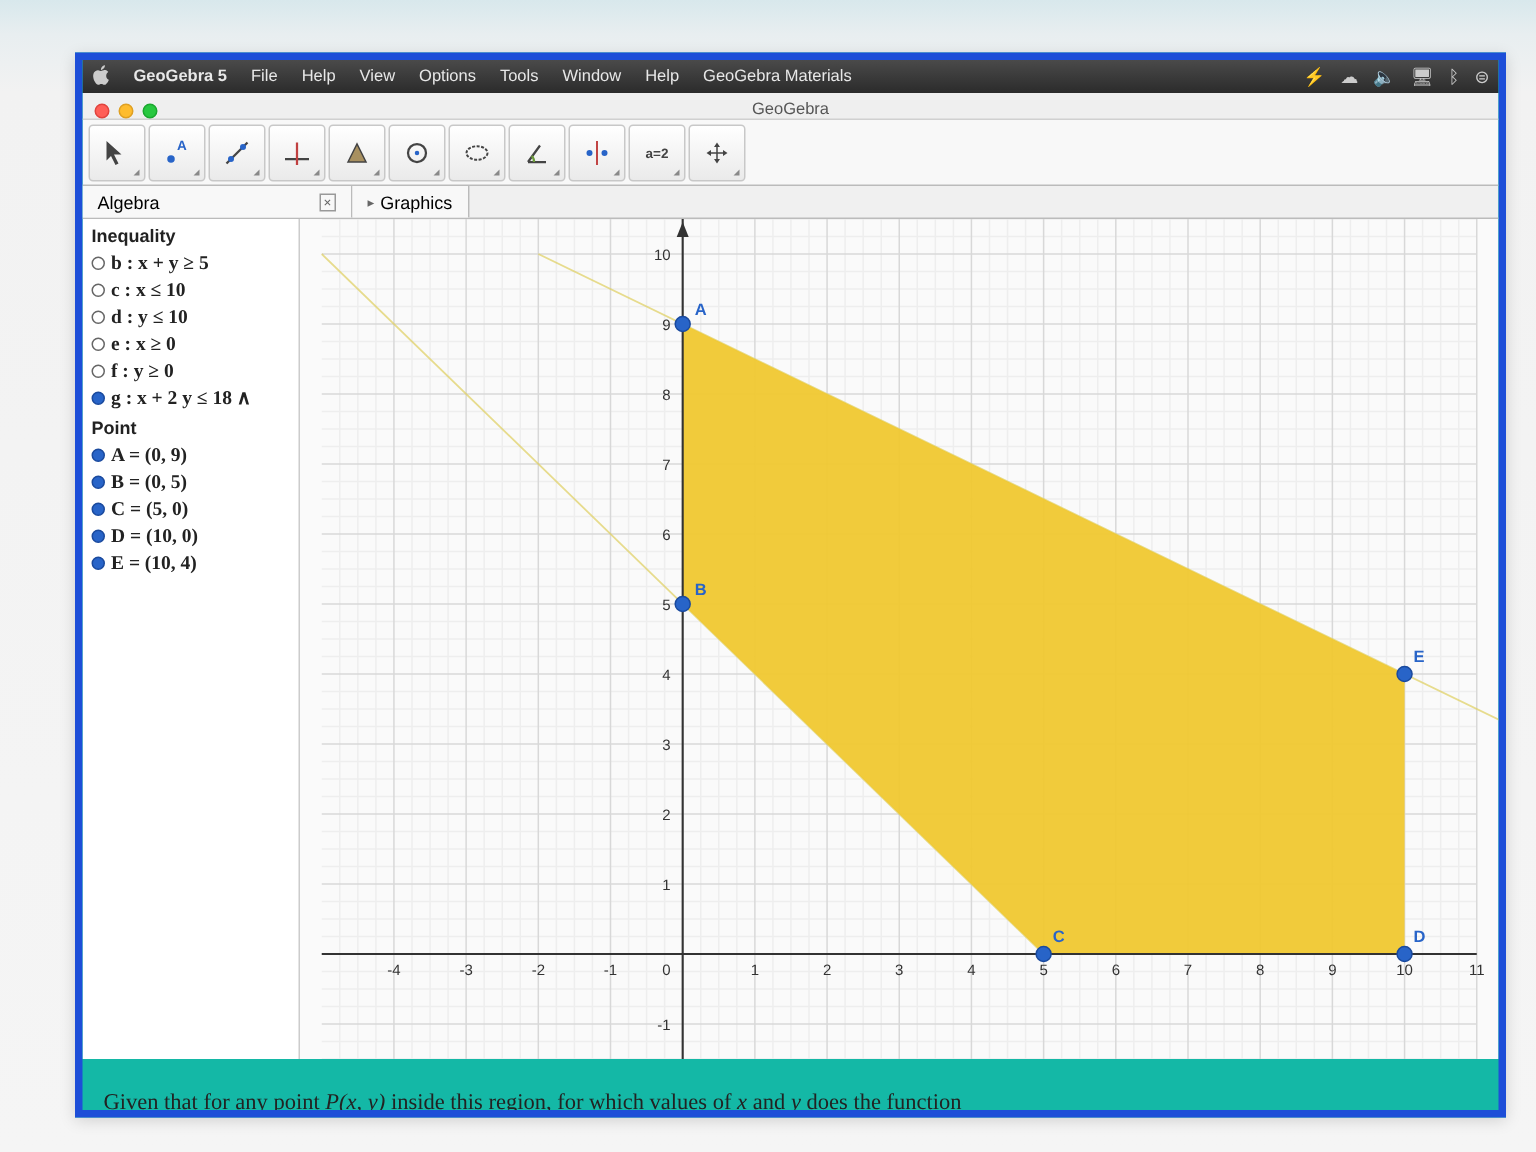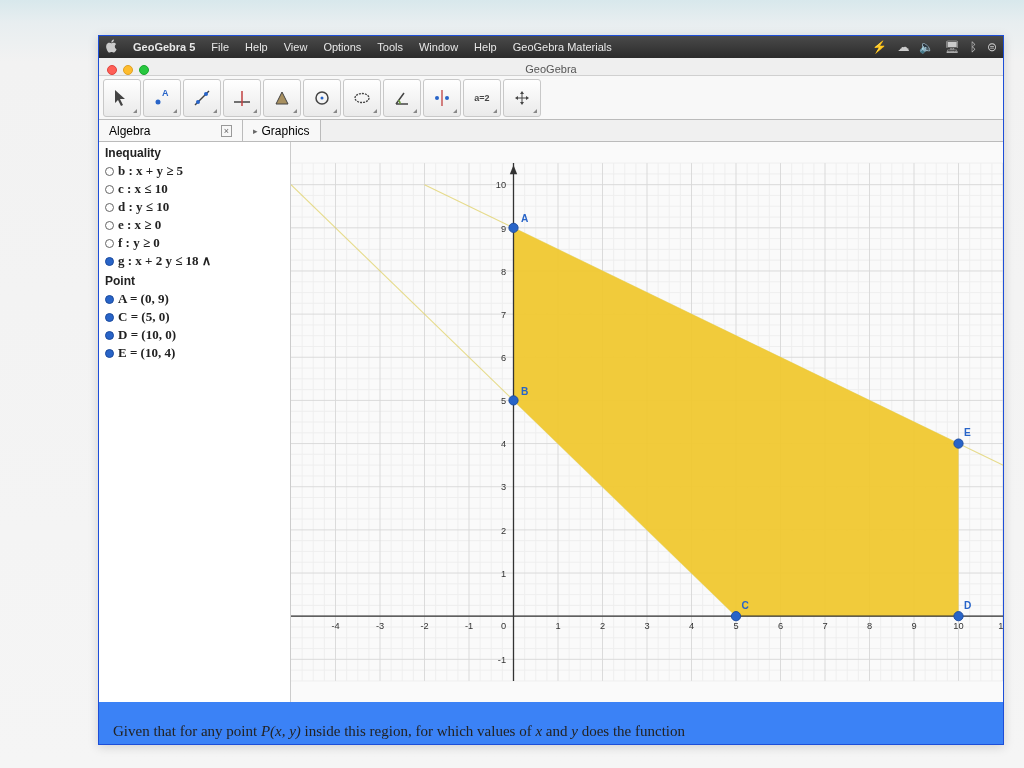--- a/index.html
+++ b/index.html
@@ -5,27 +5,26 @@
   * { box-sizing: border-box; margin: 0; padding: 0; }
   body {
     font-family: Arial, sans-serif;
     background: linear-gradient(180deg, #d8e8ec 0%, #e8eef0 3%, #f2f2f2 8%, #f5f5f5 100%);
     width: 1024px;
     height: 768px;
     overflow: hidden;
     padding: 35px 20px 15px 50px;
   }
   .outer-frame {
-    background: #3b82f6;
-    border: 1px solid #1d4ed8;
+    background: #14b8a6;
+    border: 5px solid #1d4ed8;
     box-shadow: 0 2px 10px rgba(0,0,0,0.15);
     height: 710px;
     overflow: hidden;
     position: relative;
-    margin-left: 48px;
   }
   .menu-bar {
     background: linear-gradient(180deg, #4a4a4a 0%, #2b2b2b 100%);
     color: #e8e8e8;
     height: 22px;
     display: flex;
     align-items: center;
     font-size: 11px;
     padding: 0 6px;
   }
@@ -91,21 +90,21 @@
     border-right: 1px solid #bbb;
     background: #f8f8f8;
     display: flex;
     align-items: center;
     gap: 4px;
   }
   .tab-close { font-size: 9px; border: 1px solid #999; padding: 0 2px; color: #666; cursor:pointer; }
   .tab-arrow { font-size: 9px; color: #666; }
   .content-area { display: flex; height: 560px; }
   .algebra-panel {
-    width: 192px;
+    width: 145px;
     border-right: 1px solid #ccc;
     background: #fff;
     font-size: 12px;
     overflow: hidden;
   }
   .section-header { font-weight: bold; padding: 4px 6px 2px; color: #222; }
   .alg-row { display: flex; align-items: center; padding: 1px 6px; gap: 4px; color: #222; }
   .vis-circle { width: 9px; height: 9px; border-radius: 50%; border: 1px solid #666; flex-shrink: 0; }
   .vis-filled { background: #2864c8; border-color: #1a4a9e; }
   .alg-text { font-family: "Times New Roman", serif; font-size: 13px; font-weight: bold; }
@@ -227,21 +226,21 @@
     <div class="tool-btn">
       <svg class="tb-svg" viewBox="0 0 20 20">
           <path d="M10 3 L12 6 L8 6 Z M10 17 L12 14 L8 14 Z M3 10 L6 8 L6 12 Z M17 10 L14 8 L14 12 Z" fill="#444"></path>
           <line x1="10" y1="5" x2="10" y2="15" stroke="#444"></line>
           <line x1="5" y1="10" x2="15" y2="10" stroke="#444"></line>
         </svg>
     </div>
   </div>
 
   <div class="panel-tabs">
-    <div class="tab" style="width:144px">
+    <div class="tab" style="width:180px">
       <span>Algebra</span>
       <span style="flex:1"></span>
       <span class="tab-close">×</span>
     </div>
     <div class="tab">
       <span class="tab-arrow">▸</span>
       <span>Graphics</span>
     </div>
   </div>
 
@@ -270,20 +269,24 @@
           <span class="alg-text">f : y ≥ 0</span>
         </div>
       <div class="alg-row">
           <span class="vis-circle vis-filled"></span>
           <span class="alg-text">g : x + 2 y ≤ 18 ∧</span>
         </div>
       <div class="section-header">Point</div>
       <div class="alg-row">
           <span class="vis-circle vis-filled"></span>
           <span class="alg-text">A = (0, 9)</span>
+        </div>
+      <div class="alg-row">
+          <span class="vis-circle vis-filled"></span>
+          <span class="alg-text">B = (0, 5)</span>
         </div>
       <div class="alg-row">
           <span class="vis-circle vis-filled"></span>
           <span class="alg-text">C = (5, 0)</span>
         </div>
       <div class="alg-row">
           <span class="vis-circle vis-filled"></span>
           <span class="alg-text">D = (10, 0)</span>
         </div>
       <div class="alg-row">

